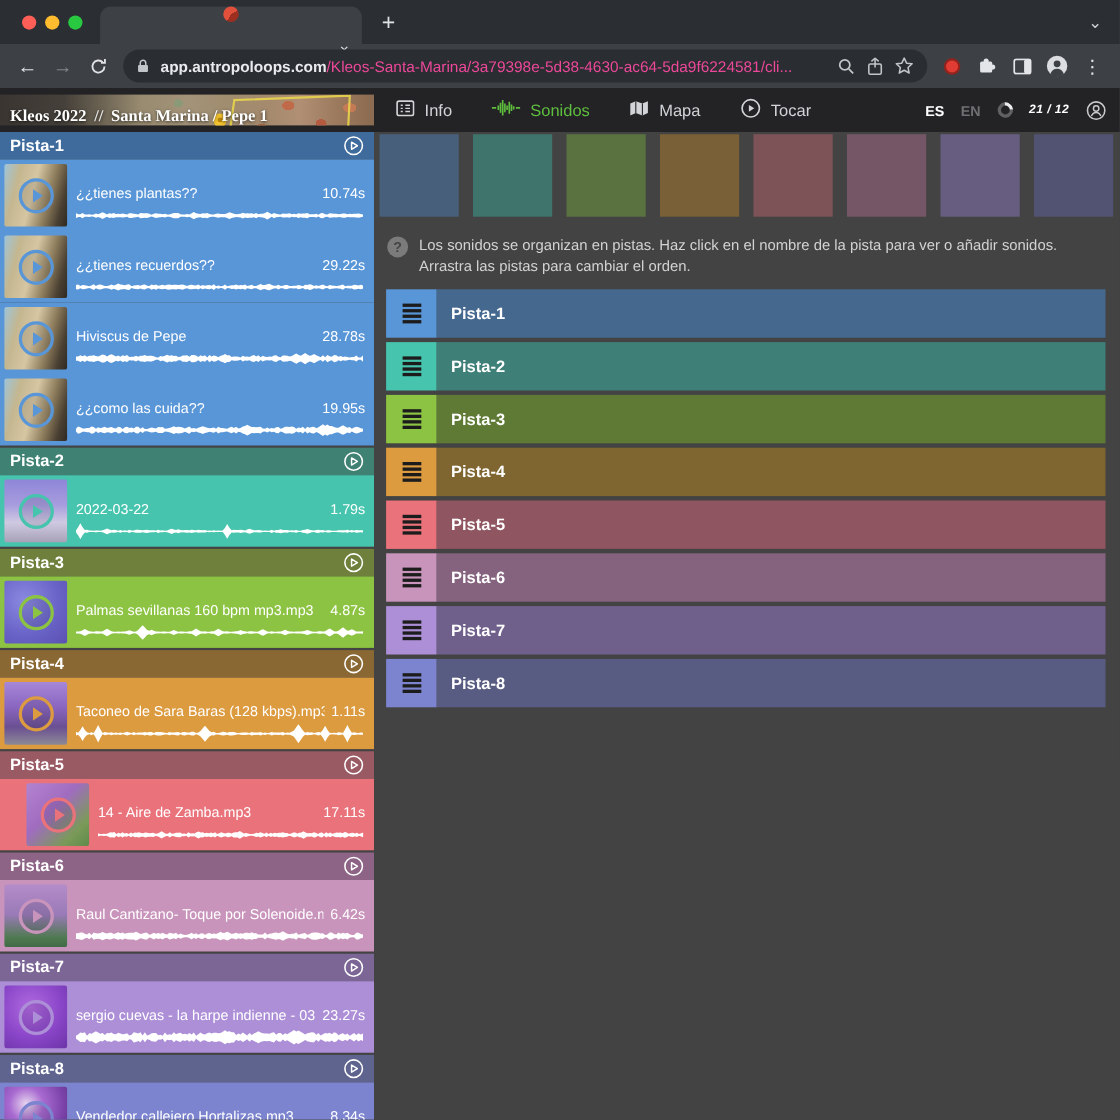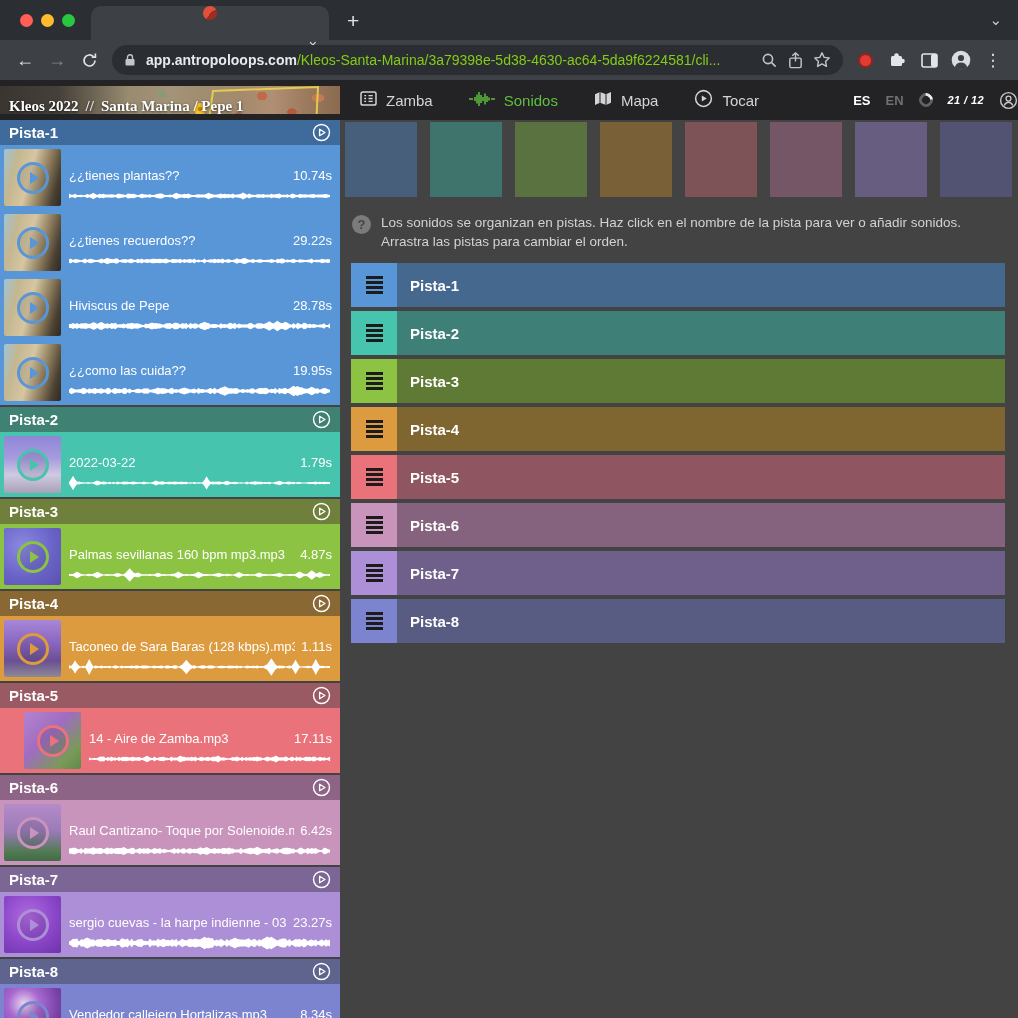--- a/index.html
+++ b/index.html
@@ -20,21 +20,21 @@
   .tabs-chevron { margin-left:auto; margin-right:16px; color:#cfd2d5; font-size:15px; cursor:pointer; }
 
   .toolbar { height:40px; background:#3d4146; display:flex; align-items:center; padding:0 10px; gap:2px; }
   .tb-btn { width:30px; height:30px; display:flex; align-items:center; justify-content:center;
             color:#dfe1e3; font-size:18px; cursor:pointer; flex:none; }
   .tb-btn.dim { color:#80858a; }
   .urlbar { flex:1; height:30px; background:#2a2d31; border-radius:15px; display:flex; align-items:center;
             padding:0 12px; margin:0 6px; min-width:0; gap:10px; color:#c3c6c9; }
   .url-text { flex:1; min-width:0; white-space:nowrap; overflow:hidden; font-size:14px; }
   .url-domain { color:#e8eaed; font-weight:bold; }
-  .url-path { color:#84cc16; }
+  .url-path { color:#ec4899; }
   .pill-icon { flex:none; display:flex; cursor:pointer; color:#c3c6c9; }
   .ext-dot { width:15px; height:15px; border-radius:50%; background:#e03c34; border:2px solid #93241d; flex:none; margin:0 7px; cursor:pointer; }
   .chrome-icon { width:30px; height:30px; display:flex; align-items:center; justify-content:center; color:#e3e5e8; cursor:pointer; flex:none; }
   .dots { font-size:17px; color:#e3e5e8; letter-spacing:0; }
 
   
   .appbar { height:40px; background:#232326; display:flex; align-items:center; }
   .crumbbar { width:340px; height:28px; position:relative; flex:none; overflow:hidden; cursor:pointer;
     background-image:
       radial-gradient(9px 7px at 262px 10px,#c06a4a 0 60%,transparent 61%),
@@ -47,21 +47,21 @@
   }
   .crumb-outline { position:absolute; inset:0; }
   .crumb-text { position:absolute; left:9px; top:0; height:40px; display:flex; align-items:center; gap:7px;
                 color:#fff; font-size:15px; font-weight:bold; text-shadow:0 1px 3px rgba(0,0,0,.75); white-space:nowrap; }
   .crumb-sep { color:#e9e9e9; font-weight:bold; }
   .map-pin { position:absolute; left:194px; top:17px; }
 
   .appnav { display:flex; align-items:center; gap:36px; padding-left:20px; color:#d2d4d7; font-size:15px; }
   .nav-item { display:flex; gap:9px; align-items:center; cursor:pointer; }
   .nav-item.active { color:#5fbe3e; }
-  .appbar-right { margin-left:auto; display:flex; align-items:center; gap:15px; }
+  .appbar-right { margin-left:auto; display:flex; align-items:center; gap:15px; padding-right:12px; }
   .lang { font-size:13px; font-weight:bold; cursor:pointer; }
   .lang-es { color:#ffffff; } .lang-en { color:#6f7073; }
   .spinner { width:14px; height:14px; border-radius:50%; border:3px solid rgba(255,255,255,.28);
              border-top-color:#ececec; transform:rotate(40deg); }
   .counter { font-size:11px; font-weight:bold; color:#fff; letter-spacing:.4px;font-style:italic; }
   .account { display:flex; color:#c9c9c9; cursor:pointer; }
 
   
   .content { display:flex; height:898px; overflow:hidden; }
 
@@ -201,21 +201,21 @@
   </div>
 
   <div class="appnav">
     <span class="nav-item">
       <span>
         <svg width="17" height="15" viewBox="0 0 18 16">
             <rect x="1" y="1" width="16" height="14" rx="2" fill="none" stroke="currentColor" stroke-width="1.6"></rect>
             <path d="M4.5 5 h2 M4.5 8 h2 M4.5 11 h2 M9 5 h4.5 M9 8 h4.5 M9 11 h4.5" stroke="currentColor" stroke-width="1.4"></path>
           </svg>
       </span>
-      <span>Zamba</span>
+      <span>Info</span>
     </span>
     <span class="nav-item active">
       <span>
         <svg width="26" height="16" viewBox="0 0 26 16">
             <path d="M0 8 h4 M22 8 h4" stroke="currentColor" stroke-width="1.6"></path>
             <path d="M6 6 v4 M8 3.5 v9 M10 1 v14 M12 4 v8 M14 6 v4 M16 2.5 v11 M18 5 v6 M20 6.5 v3" stroke="currentColor" stroke-width="1.5"></path>
           </svg>
       </span>
       <span>Sonidos</span>
     </span>

